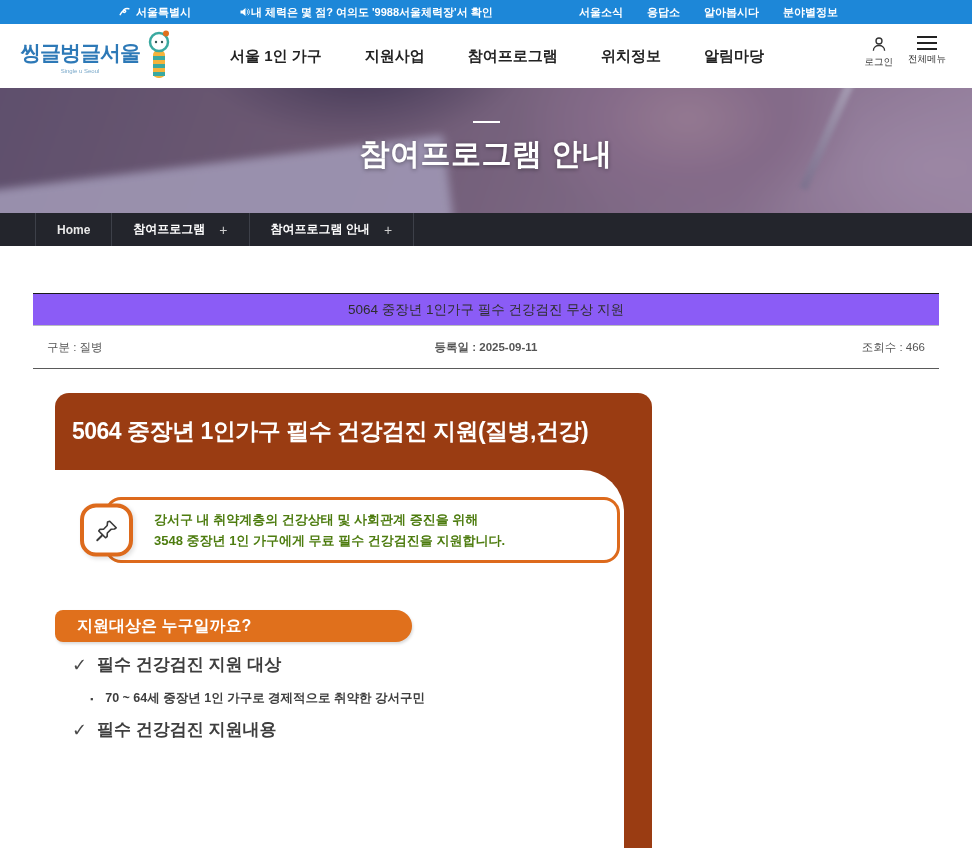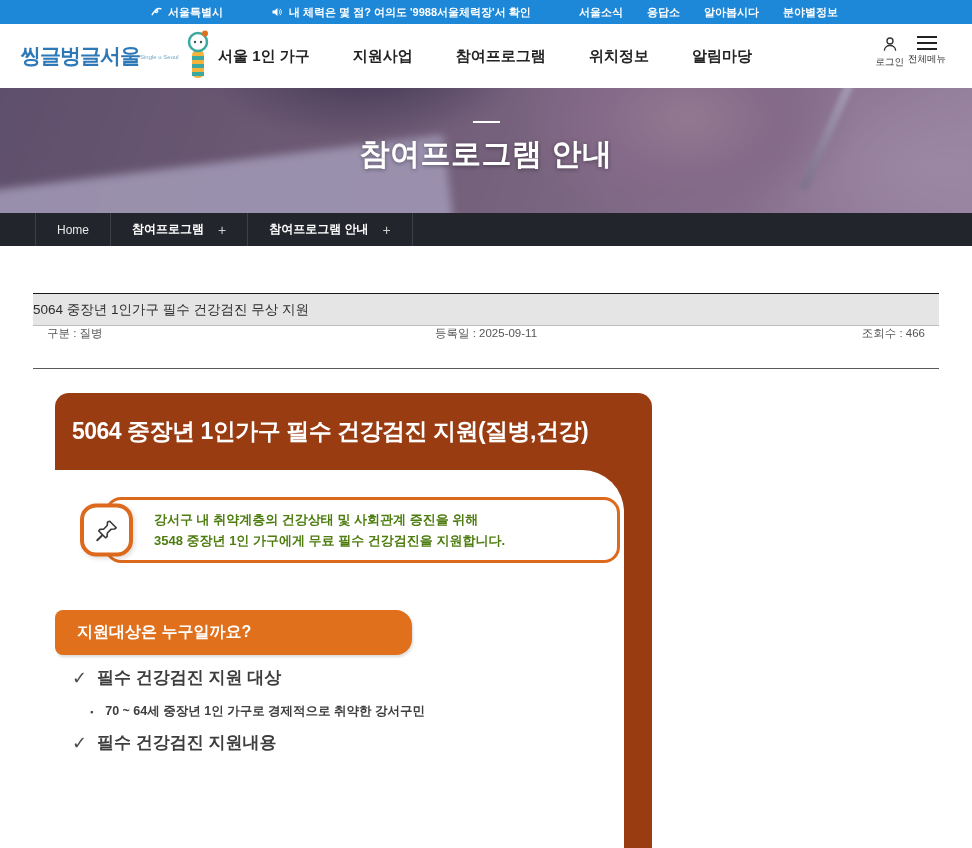--- a/index.html
+++ b/index.html
@@ -1,35 +1,35 @@
 <!DOCTYPE html>
 <html><head>
 <meta charset="utf-8">
 <style>
   * { box-sizing: border-box; margin: 0; padding: 0; }
   html, body { width: 972px; height: 848px; overflow: hidden; background: #fff;
     font-family: "Liberation Sans", "DejaVu Sans", sans-serif; }
 
   
   .topbar { height: 24px; background: #1d87d8; display: flex; align-items: center;
-    color: #fff; font-size: 11px; padding-left: 32px; }
+    color: #fff; font-size: 11px; }
   .tb-city { display: flex; align-items: center; gap: 5px; margin-left: 118px; font-weight: 700; }
-  .tb-notice { display: flex; align-items: center; gap: 6px; margin-left: 48px; font-weight: 700; }
+  .tb-notice { display: flex; align-items: center; margin-left: 48px; font-weight: 700; }
   .tb-links { margin-left: auto; margin-right: 134px; display: flex; gap: 24px; font-weight: 700; justify-content: space-between; }
   .tb-links span { cursor: pointer; }
 
   
   .header { height: 64px; background: #fff; position: relative; display: flex; align-items: center; }
   .logo { margin-left: 20px; display: flex; align-items: center; gap: 3px; cursor: pointer; }
-  .logo-txt { display: flex; flex-direction: row; align-items: center; }
+  .logo-txt { display: flex; flex-direction: column; align-items: center; }
   .logo-title { font-size: 21px; font-weight: 700; color: #2d79b7; letter-spacing: -1px; }
   .logo-sub { font-size: 6px; color: #79a8c9; margin-top: 1px; }
-  .nav { position: absolute; left: 218px; width: 534px; display: flex; justify-content: space-between; }
+  .nav { position: absolute; left: 230px; width: 534px; display: flex; justify-content: space-between; }
   .nav-item { font-size: 15px; font-weight: 600; color: #222; cursor: pointer; }
-  .header-right { position: absolute; right: 26px; top: 11px; display: flex; gap: 4px; margin-left: 32px; }
+  .header-right { position: absolute; right: 26px; top: 11px; display: flex; gap: 15px; margin-left: 32px; }
   .hr-btn { display: flex; flex-direction: column; align-items: center; gap: 3px; cursor: pointer; }
   .hr-label { font-size: 9.5px; color: #333; }
   .burger { width: 20px; height: 15px; display: flex; flex-direction: column; justify-content: space-between; padding-top: 1px; }
   .burger i { display: block; height: 2px; background: #222; }
 
   
   .hero { height: 125px; position: relative; overflow: hidden; background: #7a6a85; }
   .hero-photo { position: absolute; inset: -18px; filter: blur(7px);
     background:
       radial-gradient(170px 110px at 70% 30%, #c2a0ab 0%, #a9899d 55%, rgba(0,0,0,0) 100%),
@@ -47,50 +47,50 @@
   .hero-title { color: #fff; font-size: 30px; font-weight: 700; letter-spacing: 0.5px;
     text-shadow: 0 1px 4px rgba(0,0,0,.4); }
 
   
   .breadcrumb { height: 33px; background: #23252c; display: flex; align-items: stretch;
     color: #e9e9e9; font-size: 12px; padding-left: 35px; }
   .bc-item { display: flex; align-items: center; gap: 14px; padding: 0 21px;
     border-left: 1px solid #3d4049; cursor: pointer; }
   .bc-item:last-child { border-right: 1px solid #3d4049; }
   .bc-item .bc-plus { font-size: 14px; font-weight: 400; color: #cfcfcf; }
-  .bc-home { font-weight: 400; }
+  .bc-home { font-weight: 700; }
   .bc-strong { font-weight: 700; color: #fff; }
 
   
   .post-head { margin: 47px 33px 0; }
   .post-title { border-top: 1px solid #1a1a1a; border-bottom: 1px solid #b9bcc0;
-    background: #e5e5e5; height: 33px; line-height: 32px; 
+    background: #8b5cf6; height: 33px; line-height: 32px; text-align: center;
     font-size: 13.5px; color: #2e2e2e; font-weight: 500; }
-  .post-meta { display: flex; align-items: flex-start; height: 43px; padding: 0 14px;
+  .post-meta { display: flex; align-items: center; height: 43px; padding: 0 14px;
     font-size: 11.5px; color: #555; border-bottom: 1px solid #5a5a5a; }
   .pm-left { flex: 1; text-align: left; }
-  .pm-center { flex: 1; text-align: center; }
+  .pm-center { flex: 1; text-align: center; font-weight: bold; }
   .pm-right { flex: 1; text-align: right; }
 
   
   .card { position: absolute; left: 55px; top: 393px; width: 597px; height: 455px;
     background: #9a3c12; border-radius: 14px 14px 0 0; }
   .card-title { height: 77px; display: flex; align-items: center; padding: 2px 17px;
     color: #fff; font-size: 23px; font-weight: 700; letter-spacing: -0.5px; }
   .card-body { position: absolute; top: 77px; left: 0; right: 28px; bottom: 0;
     background: #fff; border-top-right-radius: 42px; overflow: hidden; }
 
   .callout { position: relative; margin: 27px 4px 0 50px; border: 3px solid #dd6a1c;
     border-radius: 16px; padding: 9px 10px 9px 46px; font-size: 13px; font-weight: 600;
     color: #4d7c0f; line-height: 21px; }
   .callout-icon { position: absolute; left: -28px; top: 50%; transform: translateY(-50%);
     width: 53px; height: 53px; background: #fff; border: 4px solid #dd6a1c; border-radius: 16px;
     display: flex; align-items: center; justify-content: center; box-shadow: 2px 2px 4px rgba(0,0,0,.12); }
 
-  .section-bar { width: 357px; height: 45px; background: #e0701c; border-radius: 8px 16px 16px 8px;
+  .section-bar { width: 357px; height: 32px; background: #e0701c; border-radius: 8px 16px 16px 8px;
     color: #fff; font-size: 16px; font-weight: 700; display: flex; align-items: center;
     padding-left: 22px; box-shadow: 1px 2px 3px rgba(0,0,0,.15); }
   .bar-1 { margin-top: 47px; }
   .bar-2 { margin-top: 48px; }
   .check-row { margin: 11px 0 0 17px; display: flex; align-items: center; gap: 10px;
     font-size: 17px; font-weight: 700; color: #3e3e3e; }
   .check-glyph { font-size: 18px; font-weight: 400; color: #4a4a4a; }
   .bullet-row { margin: 14px 0 0 35px; display: flex; align-items: center; gap: 12px;
     font-size: 12.5px; font-weight: 700; color: #3e3e3e; }
   .bullet-glyph { font-size: 9px; color: #3e3e3e; }

